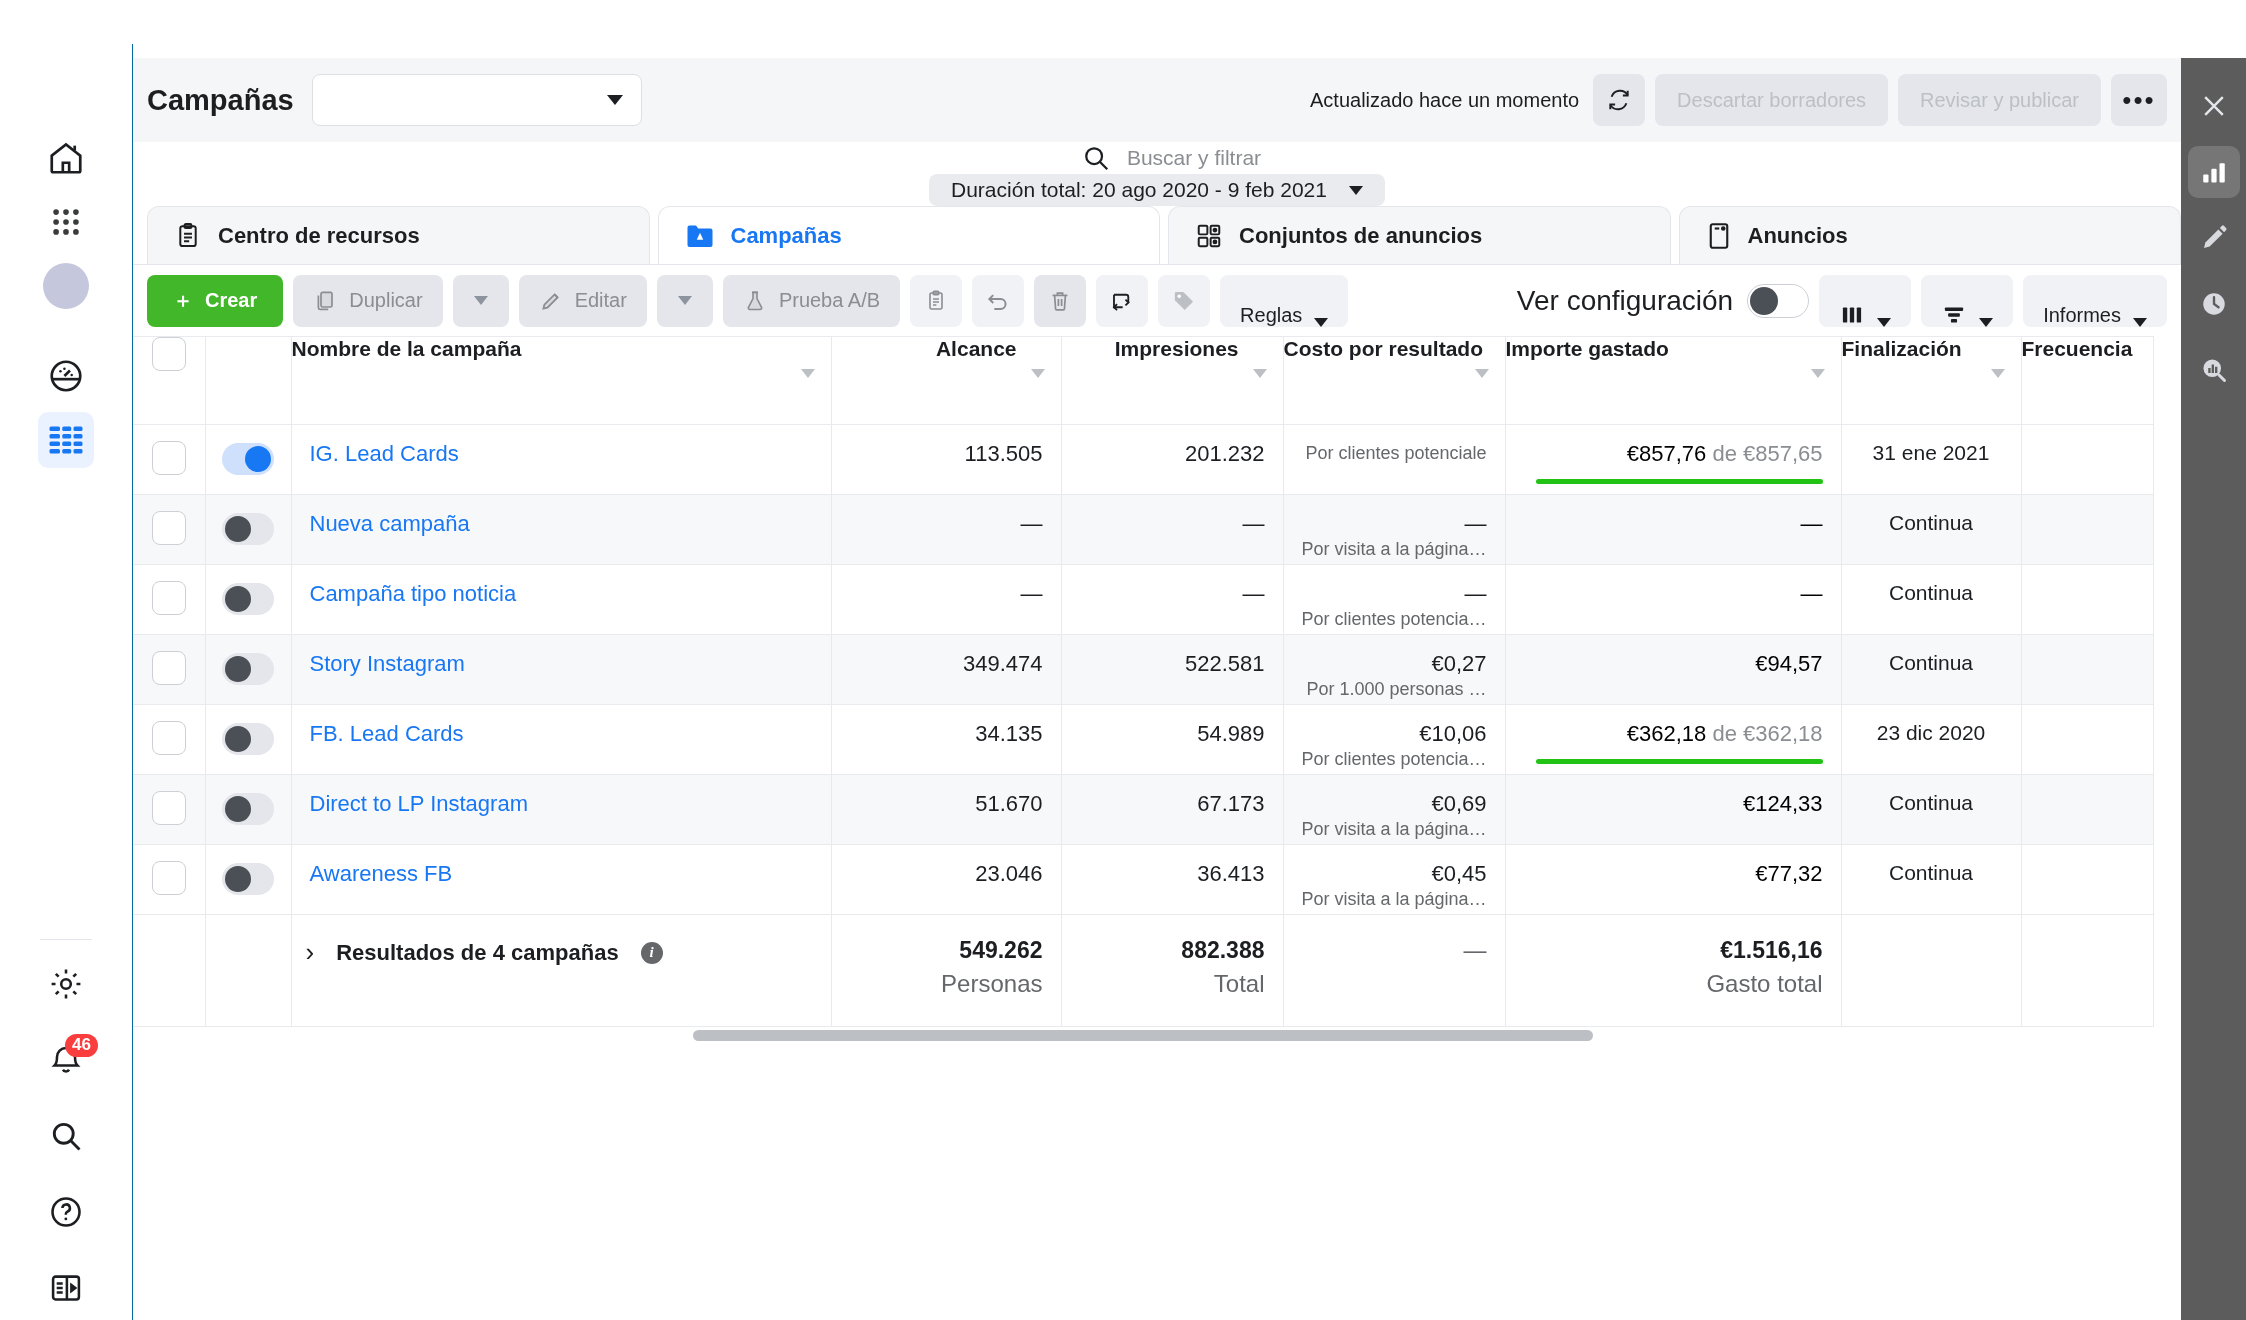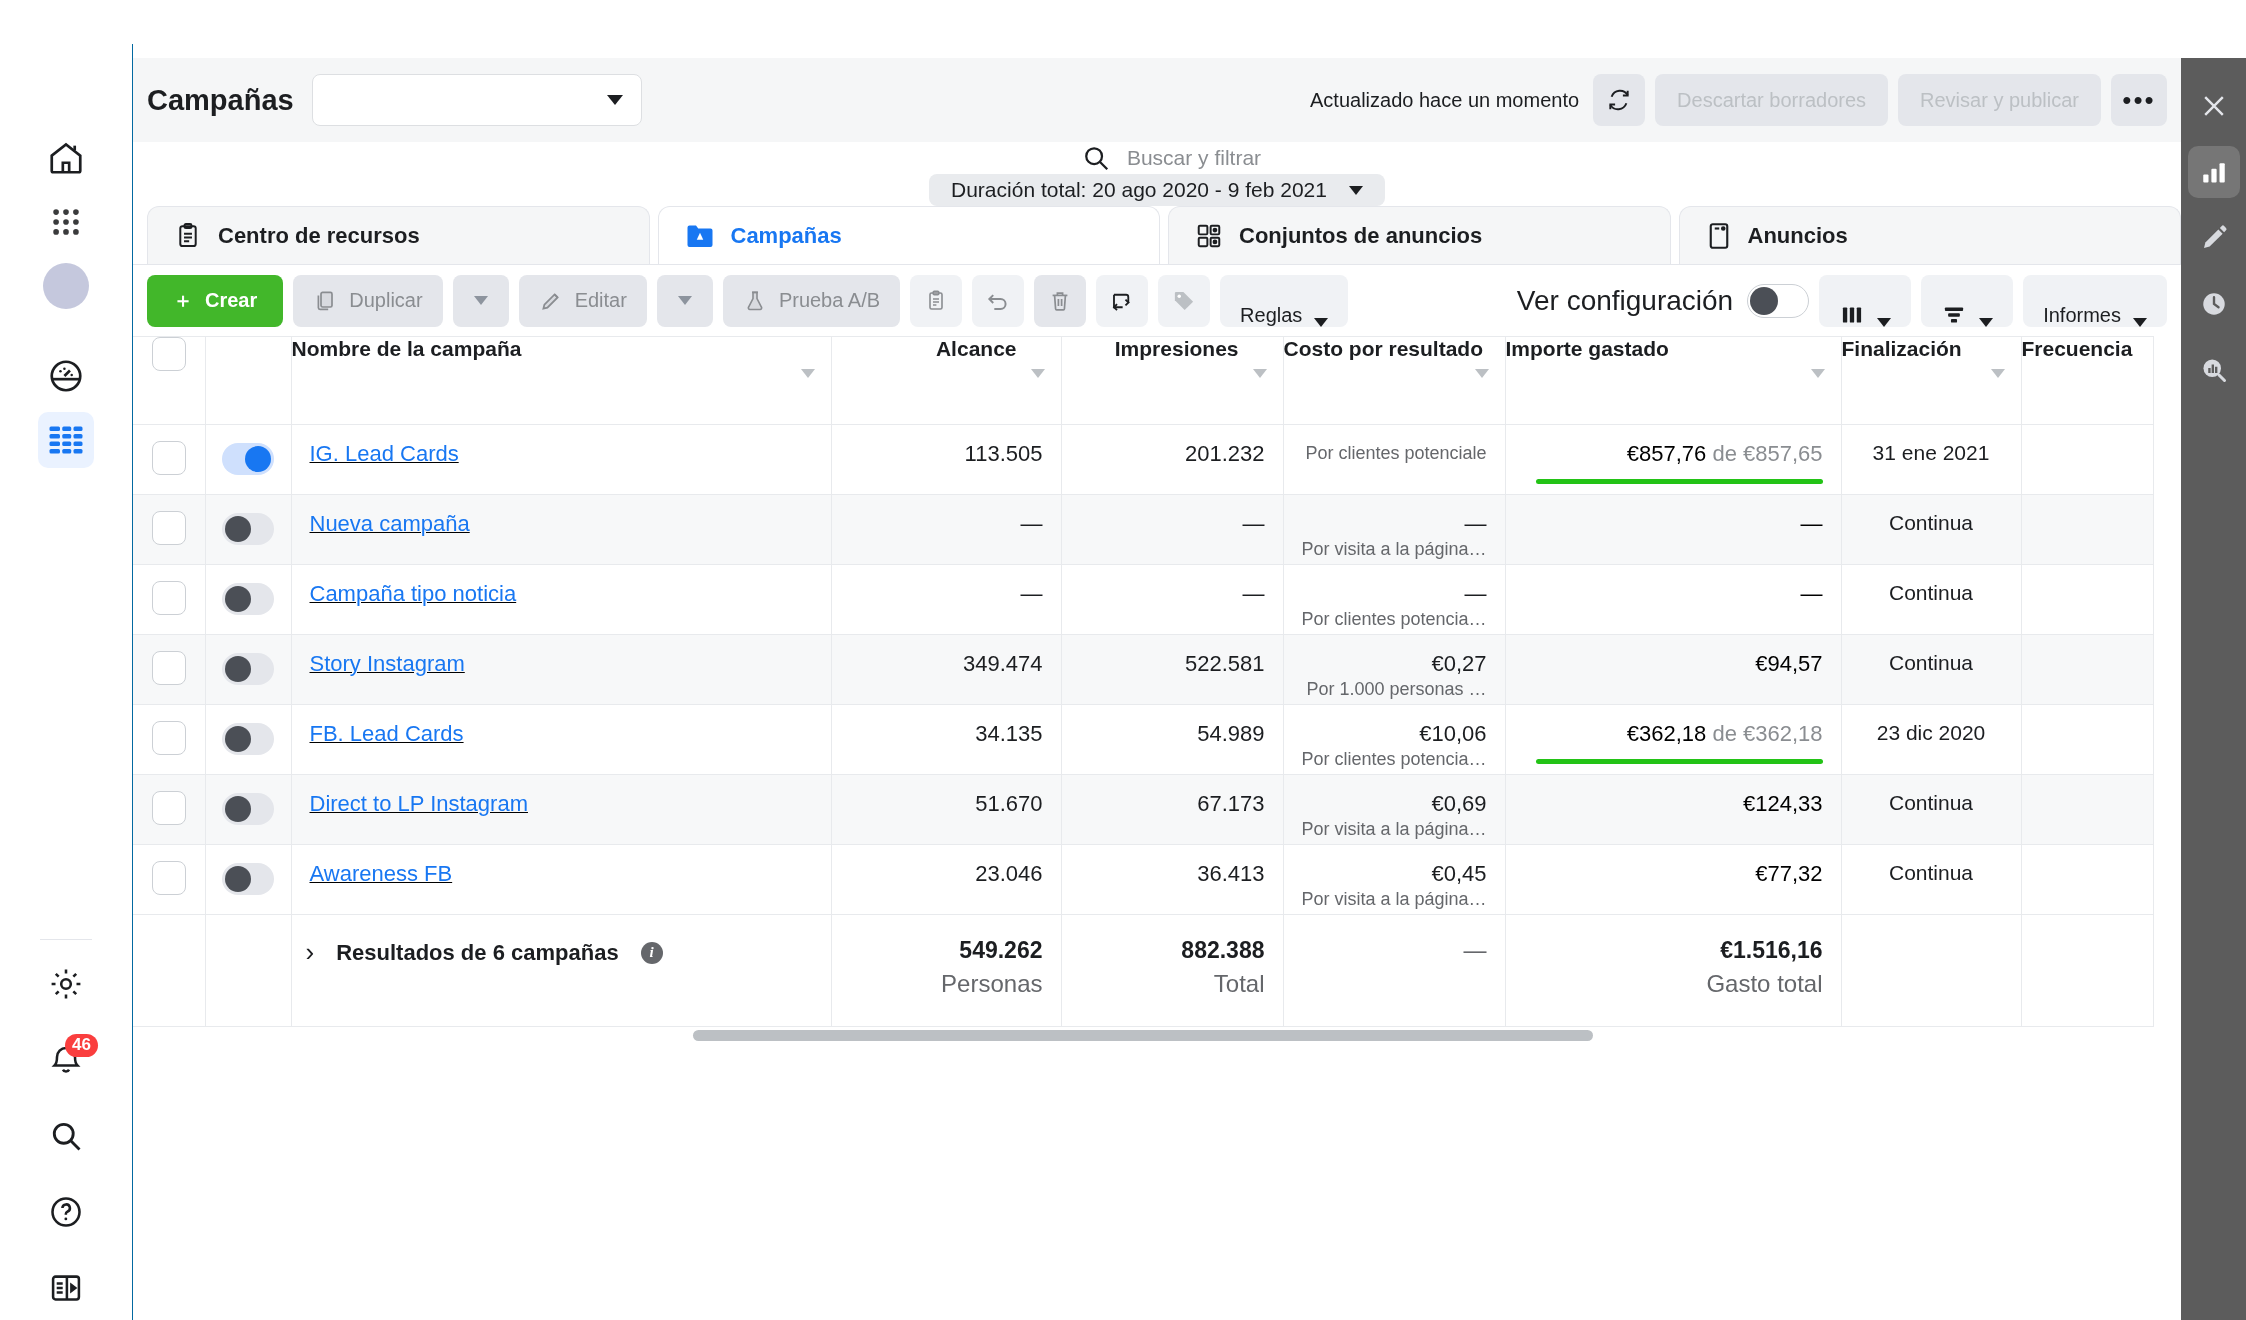--- a/index.html
+++ b/index.html
@@ -171,21 +171,21 @@
   .col-impr  { width: 222px; }
   .col-cost  { width: 222px; }
   .col-spent { width: 336px; }
   .col-end   { width: 180px; }
   .col-freq  { width: 132px; }
 
   tbody tr { height: 70px; }
   tbody tr.alt td { background: #f7f8f9; }
   tbody td { background: #fff; }
 
-  .cell-pad { padding: 16px 18px 0 18px; text-decoration: underline; }
+  .cell-pad { padding: 16px 18px 0 18px; }
   .cell-num {
     padding: 16px 18px 0 0; text-align: right;
     font-size: 22px; color: #1c1e21; white-space: nowrap;
   }
   .camp-link {
     font-size: 22px; color: #1877f2; cursor: pointer; white-space: nowrap;
   }
   .sub-label {
     font-size: 18px; color: #65676b; text-align: right;
     padding: 2px 18px 0 0; white-space: nowrap;
@@ -788,21 +788,21 @@
                 <td></td>
               </tr>
             </tbody>
           <tfoot>
             <tr>
               <td></td>
               <td></td>
               <td>
                 <div class="sum-name">
                   <span class="chev-right">›</span>
-                  <span>Resultados de 6 campañas</span>
+                  <span>Resultados de 4 campañas</span>
                   <span class="info-dot">i</span>
                 </div>
               </td>
               <td>
                 <div class="sum-num">549.262</div>
                 <div class="sum-sub">Personas</div>
               </td>
               <td>
                 <div class="sum-num">882.388</div>
                 <div class="sum-sub">Total</div>

